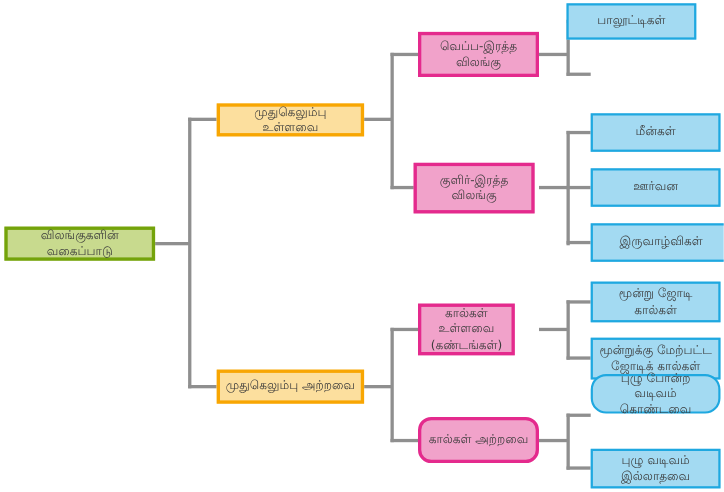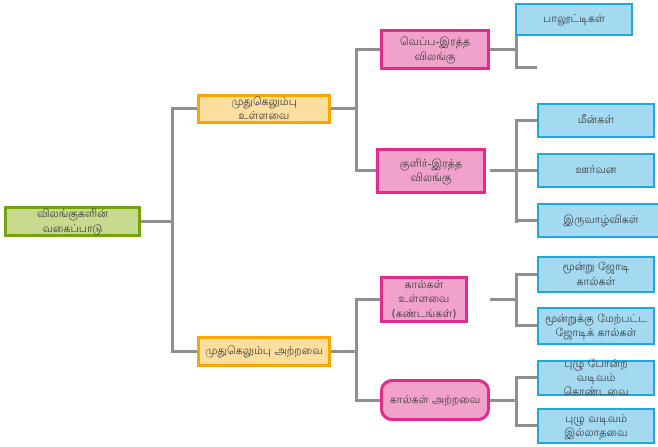--- a/index.html
+++ b/index.html
@@ -98,16 +98,16 @@
   <div class="node node-l2" style="left:376px; top:148px; width:110px; height:46px;">குளிர்-இரத்த விலங்கு</div>
   <div class="node node-l2" style="left:380px; top:276px; width:88px; height:47px;">கால்கள் உள்ளவை (கண்டங்கள்)</div>
   <div class="node node-l2" style="left:380px; top:379px; width:110px; height:42px;border-radius:12px;">கால்கள் அற்றவை</div>
 
   <div class="node node-l3" style="left:515px; top:3px; width:118px; height:33px;">பாலூட்டிகள்</div>
   <div class="node node-l3" style="left:537px; top:103px; width:118px; height:35px;">மீன்கள்</div>
   <div class="node node-l3" style="left:537px; top:153px; width:118px; height:35px;">ஊர்வன</div>
   <div class="node node-l3" style="left:537px; top:203px; width:128px; height:35px;">இருவாழ்விகள்</div>
   <div class="node node-l3" style="left:537px; top:256px; width:118px; height:37px;">மூன்று ஜோடி கால்கள்</div>
   <div class="node node-l3" style="left:537px; top:307px; width:118px; height:38px;">மூன்றுக்கு மேற்பட்ட ஜோடிக் கால்கள்</div>
-  <div class="node node-l3" style="left:537px; top:360px; width:118px; height:36px;">புழு போன்ற வடிவம் கொண்டவை</div>
+  <div class="node node-l3" style="left:537px; top:340px; width:118px; height:36px;border-radius:14px;">புழு போன்ற வடிவம் கொண்டவை</div>
   <div class="node node-l3" style="left:537px; top:408px; width:118px; height:36px;">புழு வடிவம் இல்லாதவை</div>
 
 </div>
 
 </body></html>

